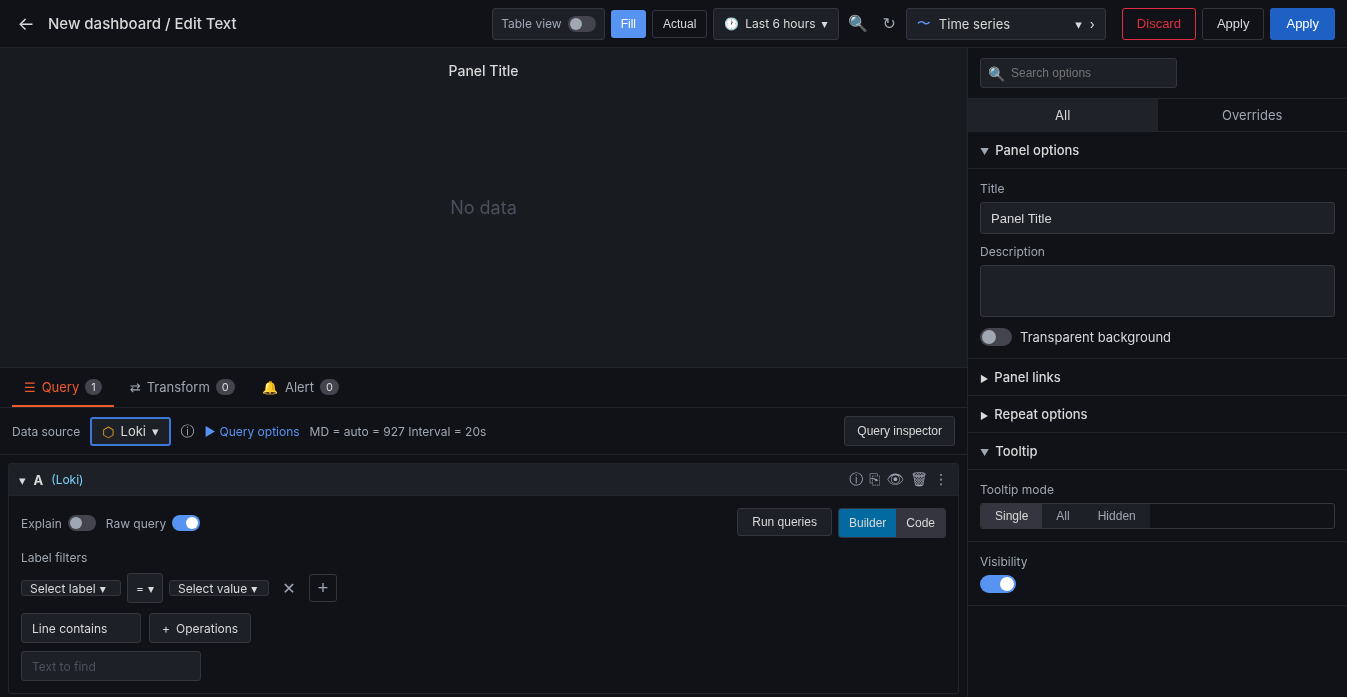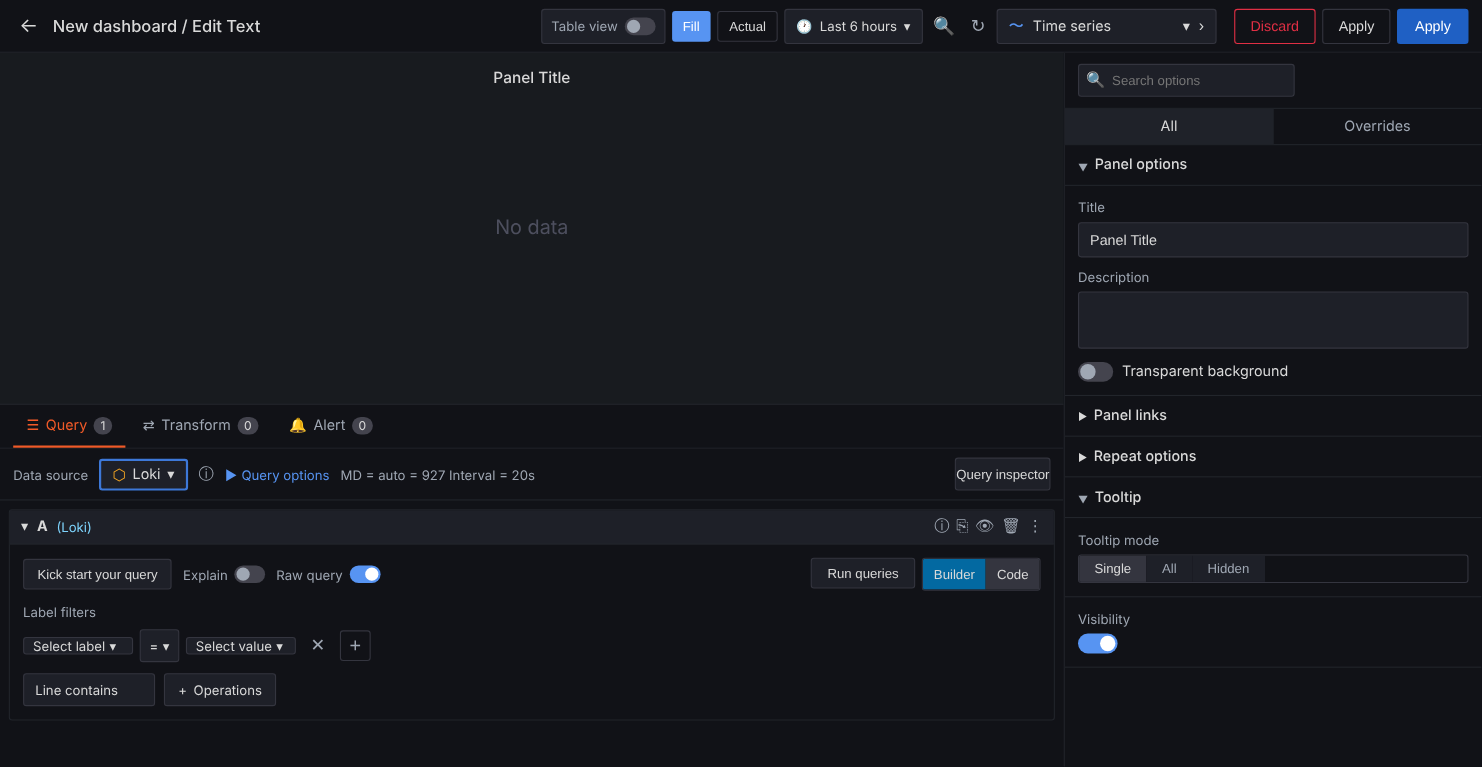--- a/index.html
+++ b/index.html
@@ -297,21 +297,21 @@
     .query-meta {
       font-size: 12px;
       color: #9fa7b3;
     }
     .btn-query-inspector {
       margin-left: auto;
       background: #1e2028;
       border: 1px solid #34353f;
       color: #d9d9d9;
       border-radius: 3px;
-      padding: 0 0;
+      padding: 0 12px;
       height: 30px;
       cursor: pointer;
       font-size: 12px;
     }
 
     
     .query-row {
       border: 1px solid #22252b;
       margin: 8px;
       border-radius: 3px;
@@ -822,21 +822,20 @@
             <span>ⓘ</span>
             <span>⎘</span>
             <span>👁</span>
             <span>🗑</span>
             <span>⋮</span>
           </div>
         </div>
         <div class="query-body">
 
           <div class="query-actions-row">
-            <button class="btn-kickstart">Kick start your query</button>
             <div class="explain-toggle">
               <span>Explain</span>
               <div class="small-toggle">
                   <div class="knob"></div>
                 </div>
             </div>
             <div class="raw-toggle">
               <span>Raw query</span>
               <div class="raw-toggle-on">
                   <div class="knob"></div>
@@ -870,20 +869,23 @@
           </div>
 
           <div class="line-operations-row">
             <div class="line-contains-box">Line contains</div>
             <div class="operations-btn">
               <span>+</span>
               <span>Operations</span>
             </div>
           </div>
 
+          <div class="text-find-input">
+            <span style="color:#4d4f5e;">Text to find</span>
+          </div>
         </div>
       </div>
     </div>
   </div>
 
   <div class="right-panel">
 
     <div class="right-panel-header">
       <div class="search-options-wrapper">
         <span class="search-options-icon">🔍</span>

